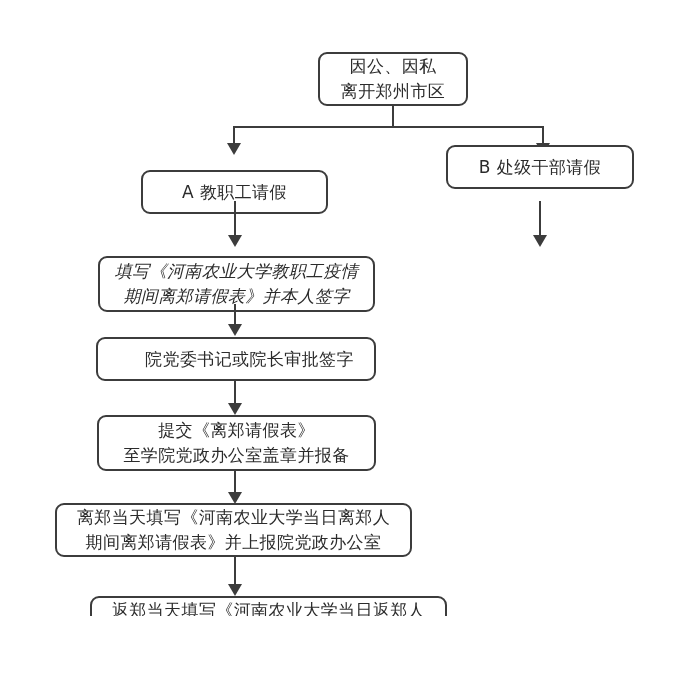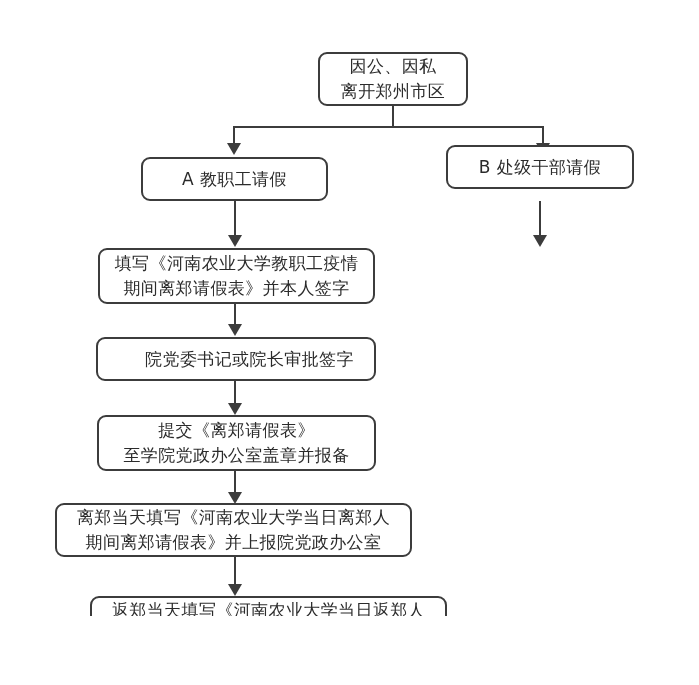--- a/index.html
+++ b/index.html
@@ -67,31 +67,31 @@
   <div class="vline" style="left:392px; top:106px; height:21px;"></div>
 
   <div class="hline" style="left:233px; top:126px; width:311px;"></div>
 
   <div class="vline" style="left:233px; top:126px; height:18px;"></div>
   <div class="arrowhead" style="left:227px; top:143px;"></div>
 
   <div class="vline" style="left:542px; top:126px; height:18px;"></div>
   <div class="arrowhead" style="left:536px; top:143px;"></div>
 
-  <div class="node one-line" style="left:141px; top:157px; width:187px; height:44px;text-align:right;">A 教职工请假</div>
+  <div class="node one-line" style="left:141px; top:170px; width:187px; height:44px;text-align:right;">A 教职工请假</div>
 
   <div class="node one-line" style="left:446px; top:145px; width:188px; height:44px;">B 处级干部请假</div>
 
   <div class="vline" style="left:234px; top:201px; height:35px;"></div>
   <div class="arrowhead" style="left:228px; top:235px;"></div>
 
   <div class="vline" style="left:539px; top:201px; height:35px;"></div>
   <div class="arrowhead" style="left:533px; top:235px;"></div>
 
-  <div class="node" style="left:98px; top:248px; width:277px; height:56px;">填写《河南农业大学教职工疫情
+  <div class="node" style="left:98px; top:256px; width:277px; height:56px;font-style:italic;">填写《河南农业大学教职工疫情
 期间离郑请假表》并本人签字</div>
 
 
   <div class="vline" style="left:234px; top:304px; height:21px;"></div>
   <div class="arrowhead" style="left:228px; top:324px;"></div>
 
   <div class="node one-line" style="left:96px; top:337px; width:280px; height:44px;padding-left:33px;">院党委书记或院长审批签字</div>
 
   <div class="vline" style="left:234px; top:381px; height:23px;"></div>
   <div class="arrowhead" style="left:228px; top:403px;"></div>

